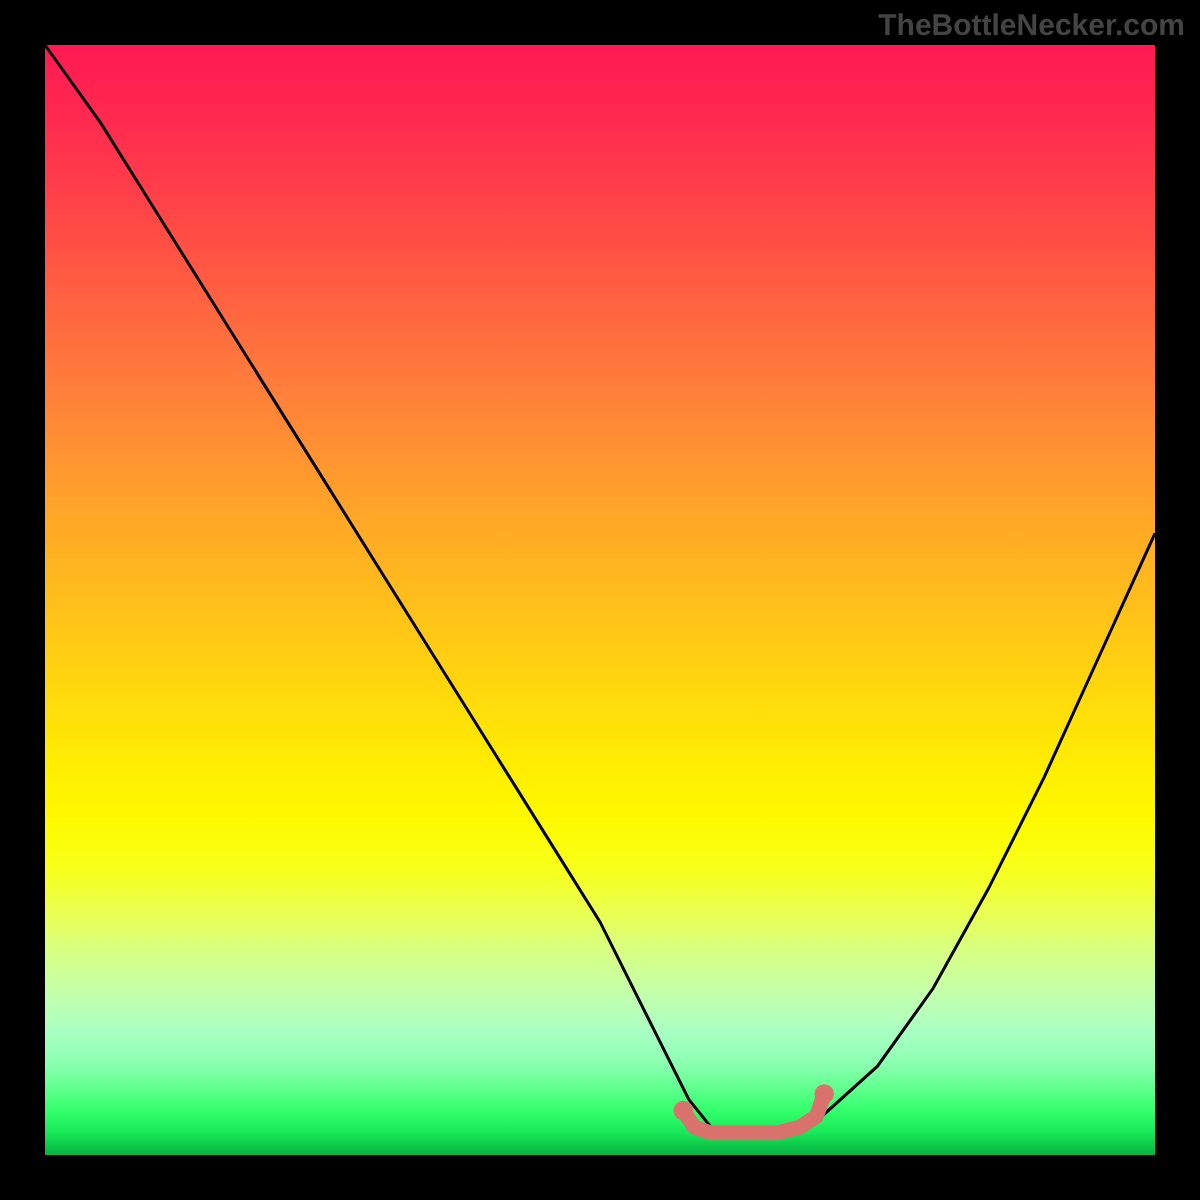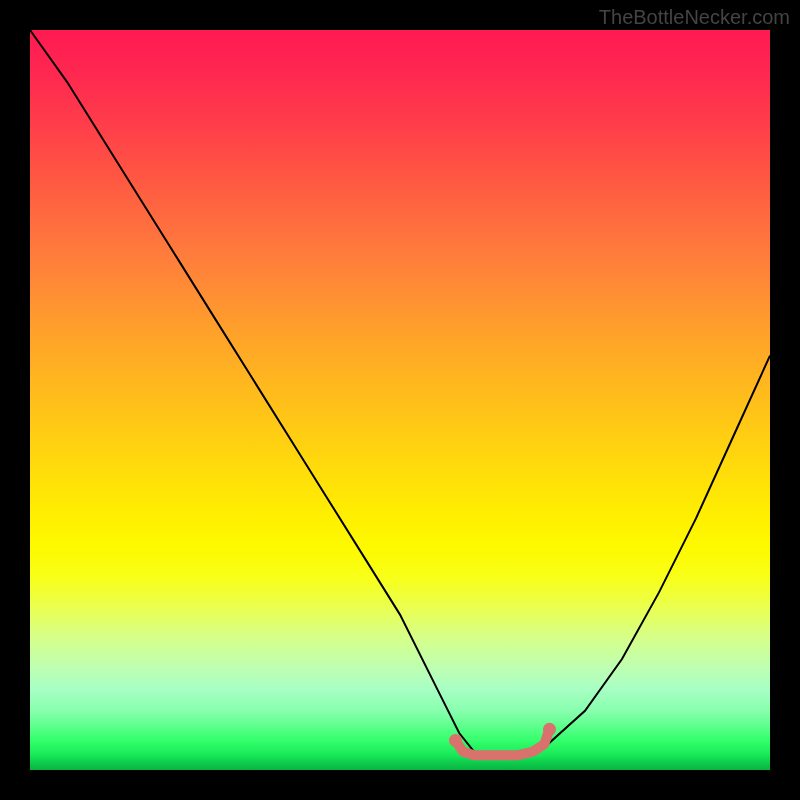--- a/index.html
+++ b/index.html
@@ -1,17 +1,17 @@
 <!DOCTYPE html>
 <html><head>
 <meta charset="utf-8">
 <style>
   * { margin: 0; padding: 0; box-sizing: border-box; }
   body { width: 800px; height: 800px; background: #000; position: relative; font-family: Arial, sans-serif; }
-  .watermark { position: absolute; top: 6px; right: 10px; color: #444; font-size: 20px; font-weight: 400; z-index: 10; }
+  .watermark { position: absolute; top: 6px; right: 10px; color: #444; font-size: 20px; font-weight: 700; z-index: 10; }
   .chart-area { position: absolute; top: 30px; left: 30px; width: 740px; height: 740px; }
   .gradient-bg { position: absolute; inset: 0; background: linear-gradient(to bottom,
     #ff1a52 0%, #ff2850 6%, #ff3b4b 12%, #ff5044 18%, #ff6640 24%, #ff7b3c 30%,
     #ff9033 36%, #ffa528 42%, #ffb81e 48%, #ffcb14 54%, #ffde0a 60%, #fff000 66%,
     #fdfa00 70%, #f8ff18 74%, #eaff50 78%, #d6ff88 82%, #c0ffb0 86%, #a8ffc4 89%,
     #88ffae 92%, #5fff8e 94%, #34ff6c 96%, #18e858 98%, #0ecc4c 99%, #08b442 100%);
   }
   svg.curve-layer { position: absolute; inset: 0; width: 100%; height: 100%; overflow: visible; }
 </style>
 </head>

